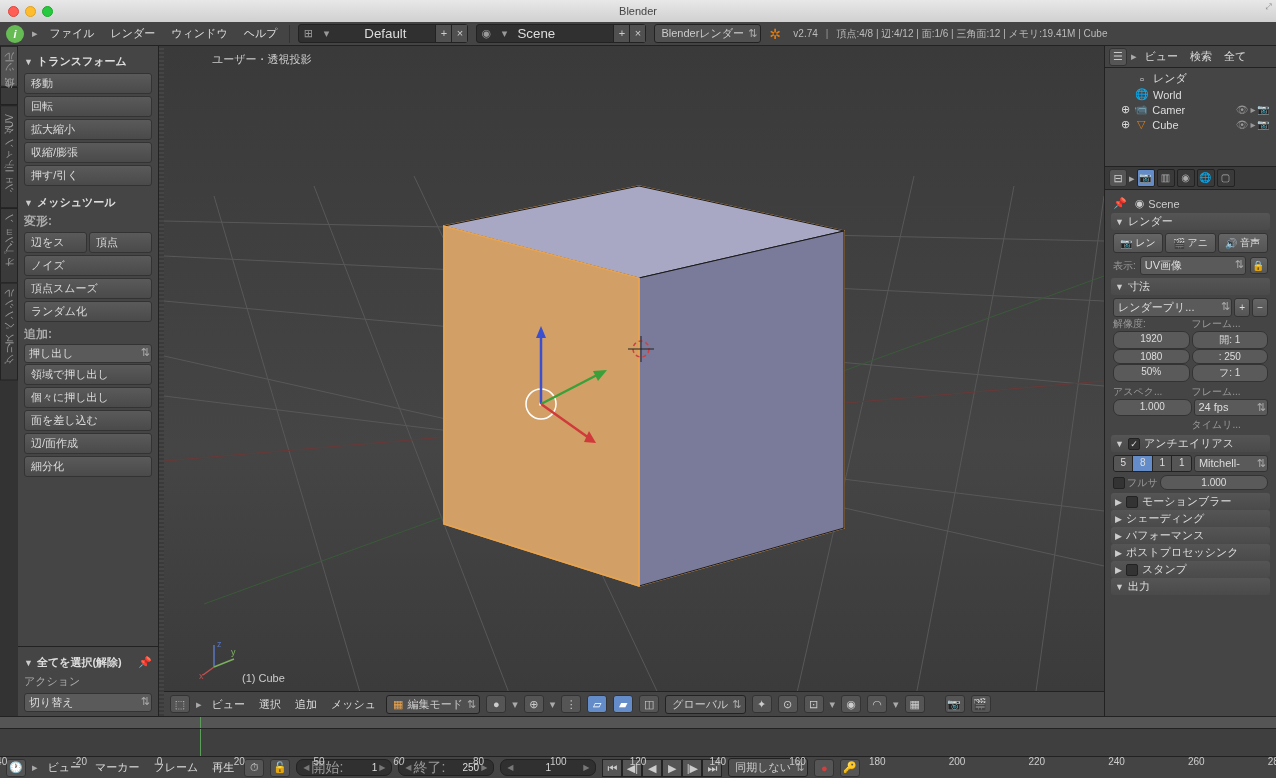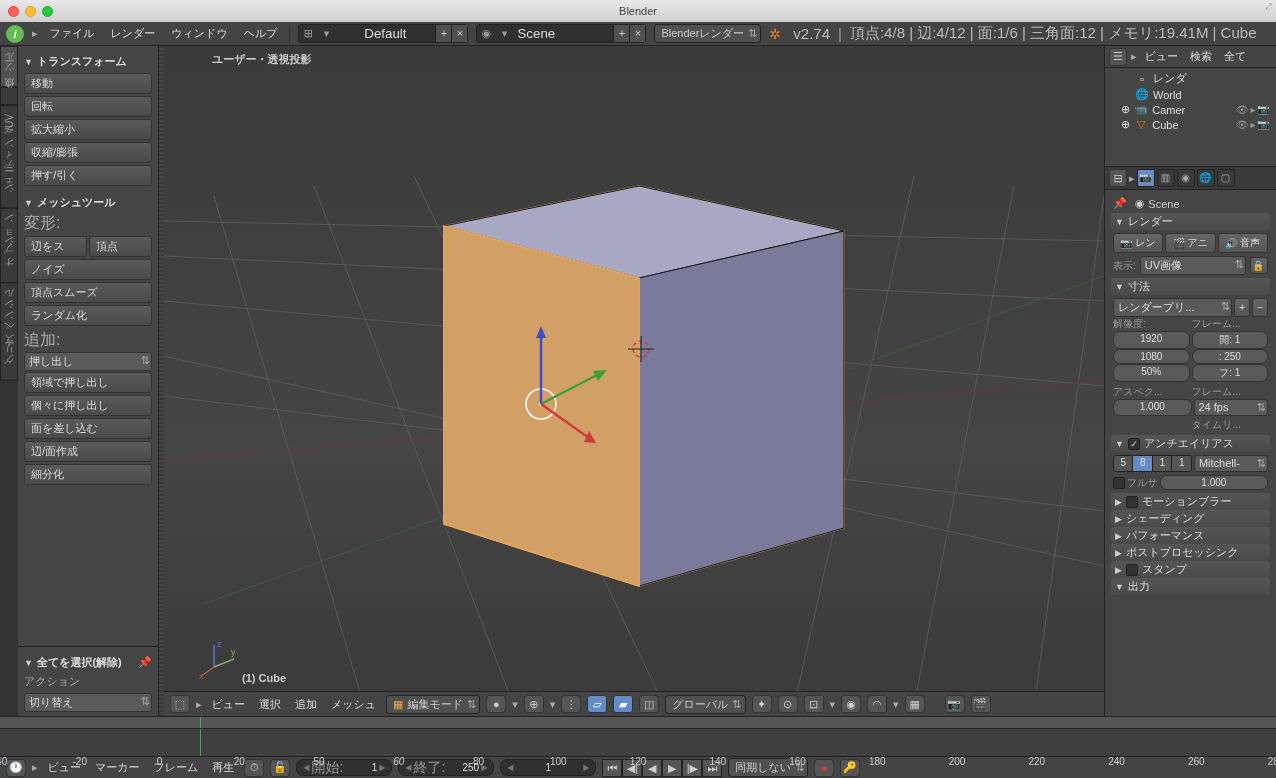--- a/index.html
+++ b/index.html
@@ -20,43 +20,43 @@
 .info-icon { width: 18px; height: 18px; background: #6b5; color: #fff; border-radius: 50%; text-align: center; font-weight: bold; line-height: 18px; font-style: italic; }
 .menu-txt { color: #ddd; cursor: pointer; padding: 2px 4px; }
 .sep { width: 1px; height: 18px; background: #333; }
 
 .field-box { display: flex; align-items: center; background: #303030; border: 1px solid #222; border-radius: 3px; height: 19px; }
 .field-icon { width: 18px; text-align: center; color: #999; }
 .field-input { background: #303030; color: #ddd; border: none; height: 17px; padding: 0 4px; outline: none; }
 .field-btn { width: 16px; height: 17px; background: #505050; border-left: 1px solid #222; color: #ccc; text-align: center; line-height: 17px; cursor: pointer; }
 .select-chip { background: #505050; border: 1px solid #222; border-radius: 3px; padding: 1px 6px; display: flex; align-items: center; gap: 4px; cursor: pointer; }
 .blender-logo { width:16px; height:16px; color:#e87d0d; font-size:14px; }
-.status-txt { color: #bbb; font-size: 15px; }
+.status-txt { color: #bbb; font-size: 10px; }
 
 
 .main { display: flex; height: calc(100% - 22px - 24px - 28px - 12px - 22px); }
 .left-tabs { width: 18px; background: #333; display: flex; flex-direction: column; }
 .left-tab { writing-mode: vertical-rl; transform: rotate(180deg); padding: 8px 2px; color: #999; font-size: 10px; background: #3a3a3a; border: 1px solid #222; cursor: pointer; text-align: center; }
 
 .tool-shelf { width: 140px; background: #454545; padding: 4px 6px; overflow-y: auto; }
 .panel-header { display:flex; align-items:center; gap:4px; color:#ddd; font-size:11px; margin: 4px 0 3px; font-weight: bold; }
 .tri { font-size: 9px; color: #ccc; }
 .tool-btn { background: linear-gradient(#5a5a5a, #4a4a4a); border: 1px solid #333; border-radius: 3px; padding: 2px 6px; margin: 1px 0; width: 100%; color: #ddd; text-align: left; cursor: pointer; font-size: 11px; }
 .tool-btn-row { display: flex; gap: 2px; }
 .tool-btn-half { flex: 1; }
-.tool-label { color: #aaa; font-size: 16px; margin: 3px 0 1px; }
+.tool-label { color: #aaa; font-size: 12px; margin: 3px 0 1px; font-weight: bold; }
 .tool-select { background: #5a5a5a; border: 1px solid #333; border-radius: 3px; padding: 1px 4px; width: 100%; color: #ddd; display: flex; justify-content: space-between; cursor: pointer; }
 .double-arrow { color: #aaa; letter-spacing: -3px; }
 .tool-grip { width: 6px; background: repeating-linear-gradient(#3a3a3a, #3a3a3a 2px, #454545 2px, #454545 4px); border-left:1px solid #222; }
 
 .n-panel { background: #454545; padding: 4px 6px; border-top: 1px solid #222;}
 .action-lbl { color:#aaa; margin: 4px 0; }
 
 .viewport { flex: 1; background: linear-gradient(#3a3a3a, #454545 60%, #3a3a3a); position: relative; overflow: hidden; }
-.vp-info-text { position: absolute; color: #ccc; font-size: 11px; font-weight: bold; }
+.vp-info-text { position: absolute; color: #ccc; font-size: 11px; }
 .axis-indicator { position: absolute; left: 195px; bottom: 98px; }
 
 .vp-header { position:absolute; left:0; right:0; bottom:0; height:25px; background:#444; border-top:1px solid #222; display:flex; align-items:center; padding:0 6px; gap:6px; }
 .vp-icon { width:20px; height:18px; background:#555; border:1px solid #333; border-radius:3px; text-align:center; color:#ccc; cursor:pointer; display:inline-flex; align-items:center; justify-content:center; }
 .vp-icon.active { background:#648cc8; color:#fff; }
 
 .right { width: 172px; background:#454545; border-left:1px solid #222; display:flex; flex-direction:column; }
 .outliner { flex: 0 0 120px; background:#454545; overflow:hidden; }
 .outliner-head { height:22px; background:#444; border-bottom:1px solid #222; display:flex; align-items:center; padding:0 4px; gap:4px; }
 .outliner-list { padding: 2px 4px; }

